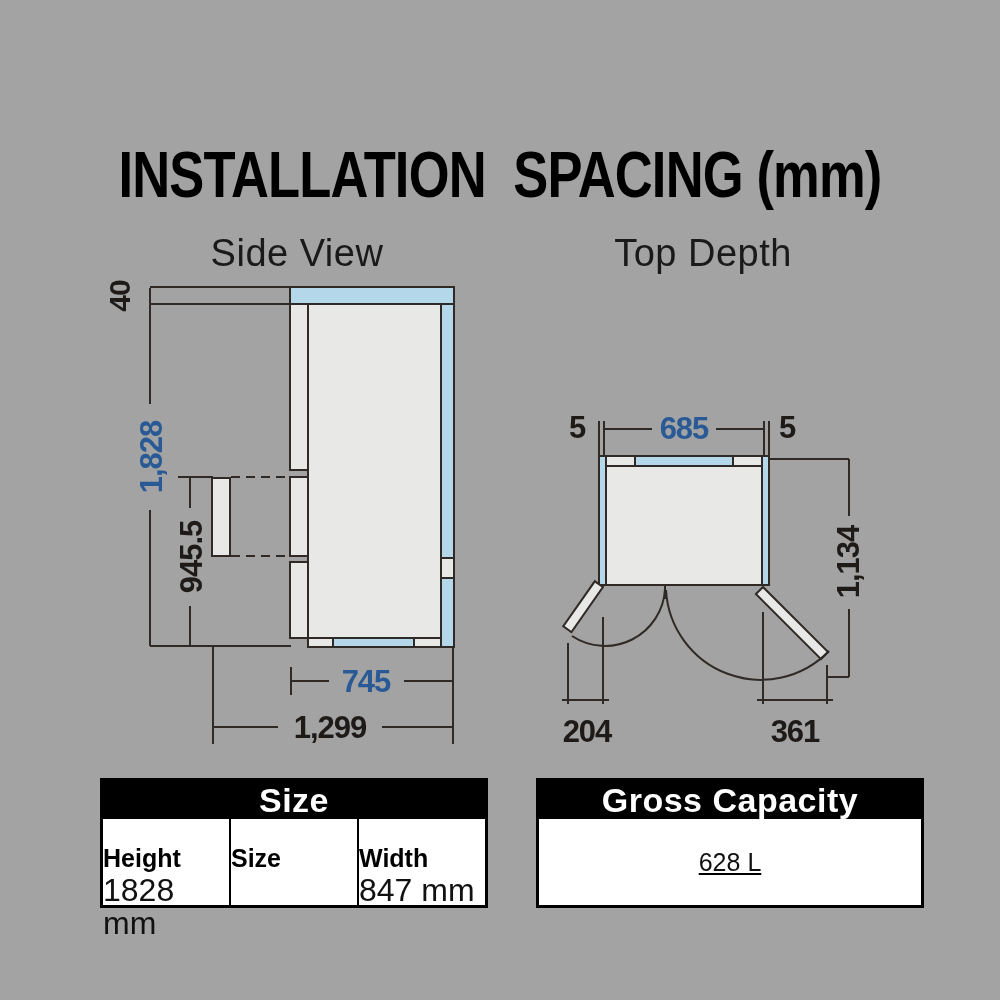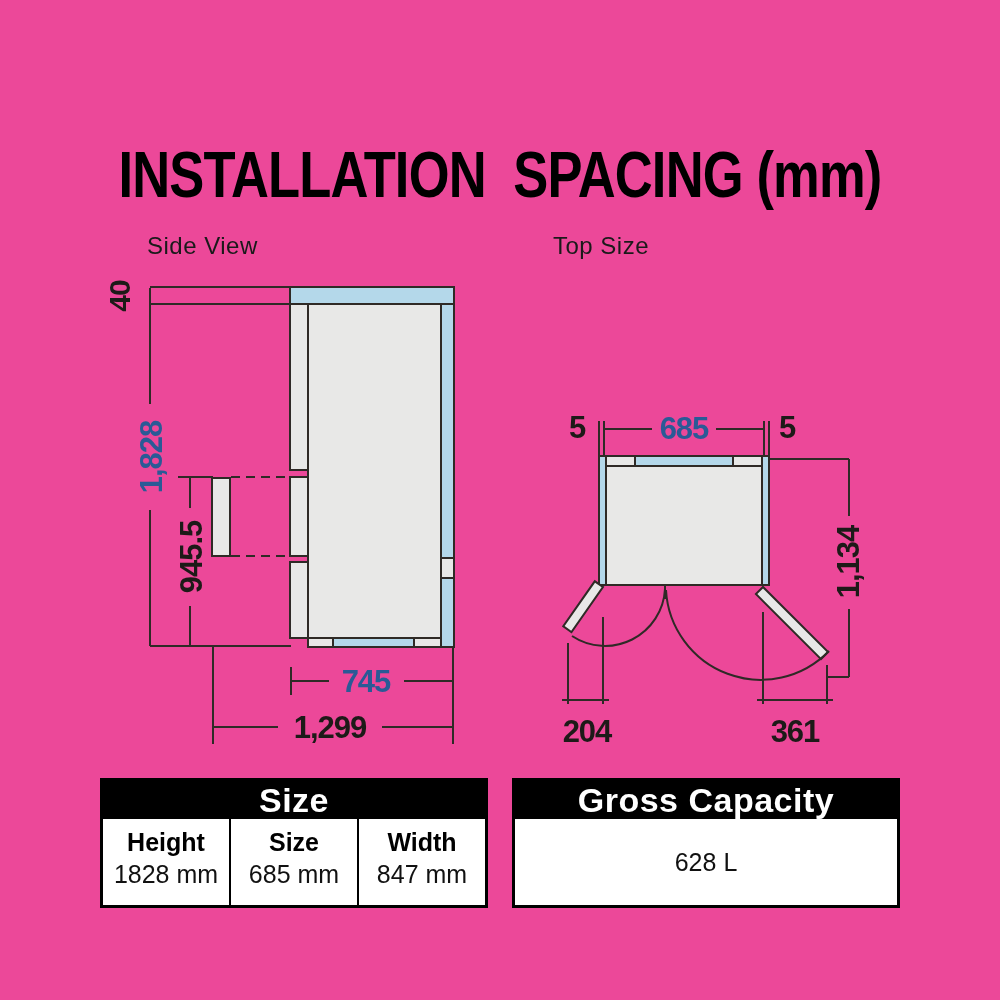--- a/index.html
+++ b/index.html
@@ -1,49 +1,49 @@
 <!DOCTYPE html>
 <html><head>
 <meta charset="utf-8">
 <style>
   html,body{margin:0;padding:0;background:#ffffff;}
-  .page{position:relative;width:1000px;height:1000px;background:#ec4899;overflow:hidden;
+  .page{position:relative;width:1000px;height:1000px;background:#a3a3a3;overflow:hidden;
         font-family:"Liberation Sans",sans-serif;}
   .title{position:absolute;left:0;top:138px;width:1000px;text-align:center;
          font-size:64px;font-weight:bold;color:#000;white-space:pre;
          transform:scaleX(0.82);transform-origin:50% 50%;letter-spacing:-1px;}
-  .view-label{position:absolute;top:232px;width:300px;
-              font-size:24px;color:#1a1a1a;letter-spacing:0.5px;}
+  .view-label{position:absolute;top:232px;width:300px;text-align:center;
+              font-size:38px;color:#1a1a1a;letter-spacing:0.5px;}
   .view-label.side{left:147px;}
   .view-label.top{left:553px;}
   svg text{font-family:"Liberation Sans",sans-serif;font-weight:bold;letter-spacing:-1px;}
   .dim-blue{fill:#2a5a96;}
   .dim-black{fill:#1d1a18;}
 
   .spec-table{position:absolute;top:778px;width:388px;border:3px solid #000;box-sizing:border-box;background:#fff;}
   .spec-table.size{left:100px;}
-  .spec-table.capacity{left:512px;}
+  .spec-table.capacity{left:536px;text-decoration:underline;}
   .spec-head{background:#000;color:#fff;height:38px;line-height:38px;text-align:center;
              font-size:34px;font-weight:bold;letter-spacing:0.5px;}
   .spec-body{display:flex;height:86px;}
-  .spec-cell{flex:1;text-align:center;padding-top:8px;box-sizing:border-box;}
+  .spec-cell{flex:1;padding-top:24px;box-sizing:border-box;}
   .spec-cell + .spec-cell{border-left:2px solid #000;}
   .cell-label{font-size:25px;font-weight:bold;color:#000;line-height:31px;}
-  .cell-value{font-size:25px;color:#111;line-height:33px;}
+  .cell-value{font-size:32px;color:#111;line-height:33px;}
   .spec-body.single{align-items:center;justify-content:center;}
   .capacity-value{font-size:25px;color:#111;}
 </style>
 </head>
 <body>
 
 <div class="page">
 
   <div class="title">INSTALLATION  SPACING (mm)</div>
   <div class="view-label side">Side View</div>
-  <div class="view-label top">Top Size</div>
+  <div class="view-label top">Top Depth</div>
 
   <svg width="1000" height="1000" viewBox="0 0 1000 1000" style="position:absolute;left:0;top:0;" stroke-linecap="butt" fill="none">
 
     <g stroke="#2f2a26" stroke-width="2">
 
       <rect x="290" y="287" width="164" height="17" fill="#b4d8ea"></rect>
       <rect x="441" y="304" width="13" height="343" fill="#b4d8ea"></rect>
       <rect x="441" y="558" width="13" height="20" fill="#e8e8e7"></rect>
 
       <rect x="308" y="304" width="133" height="334" fill="#e8e8e7"></rect>
@@ -137,21 +137,20 @@
 
   <div class="spec-table size">
     <div class="spec-head">Size</div>
     <div class="spec-body">
       <div class="spec-cell">
         <div class="cell-label">Height</div>
         <div class="cell-value">1828 mm</div>
       </div>
       <div class="spec-cell">
         <div class="cell-label">Size</div>
-        <div class="cell-value">685 mm</div>
       </div>
       <div class="spec-cell">
         <div class="cell-label">Width</div>
         <div class="cell-value">847 mm</div>
       </div>
     </div>
   </div>
 
   <div class="spec-table capacity">
     <div class="spec-head">Gross Capacity</div>

